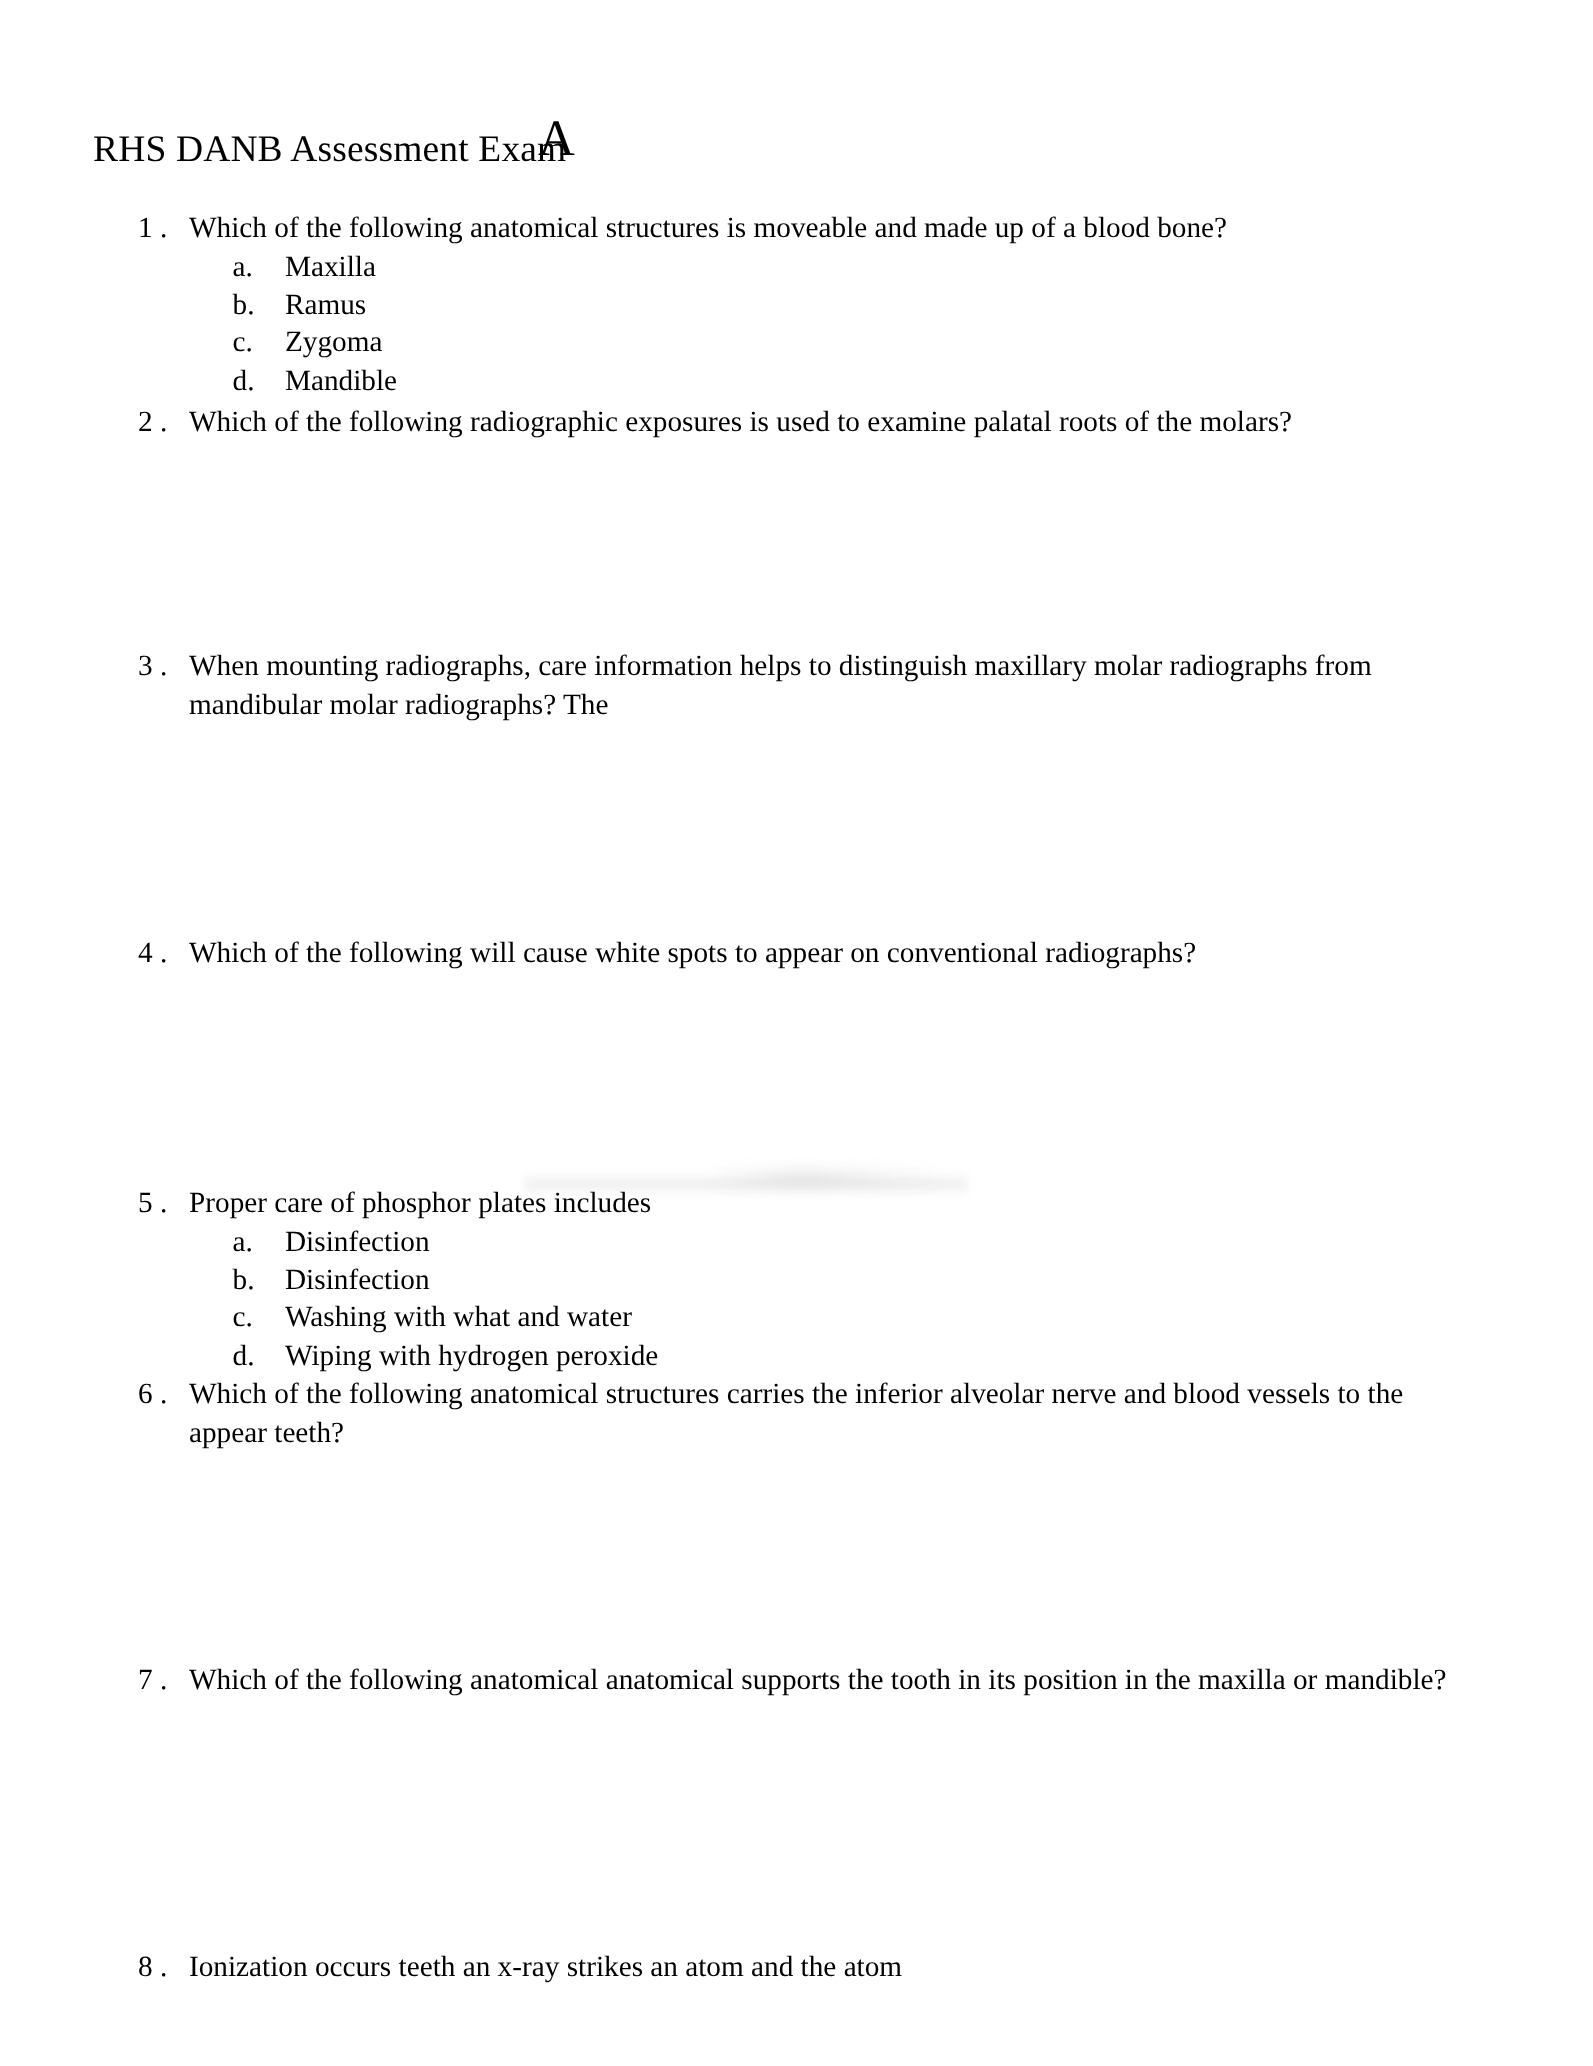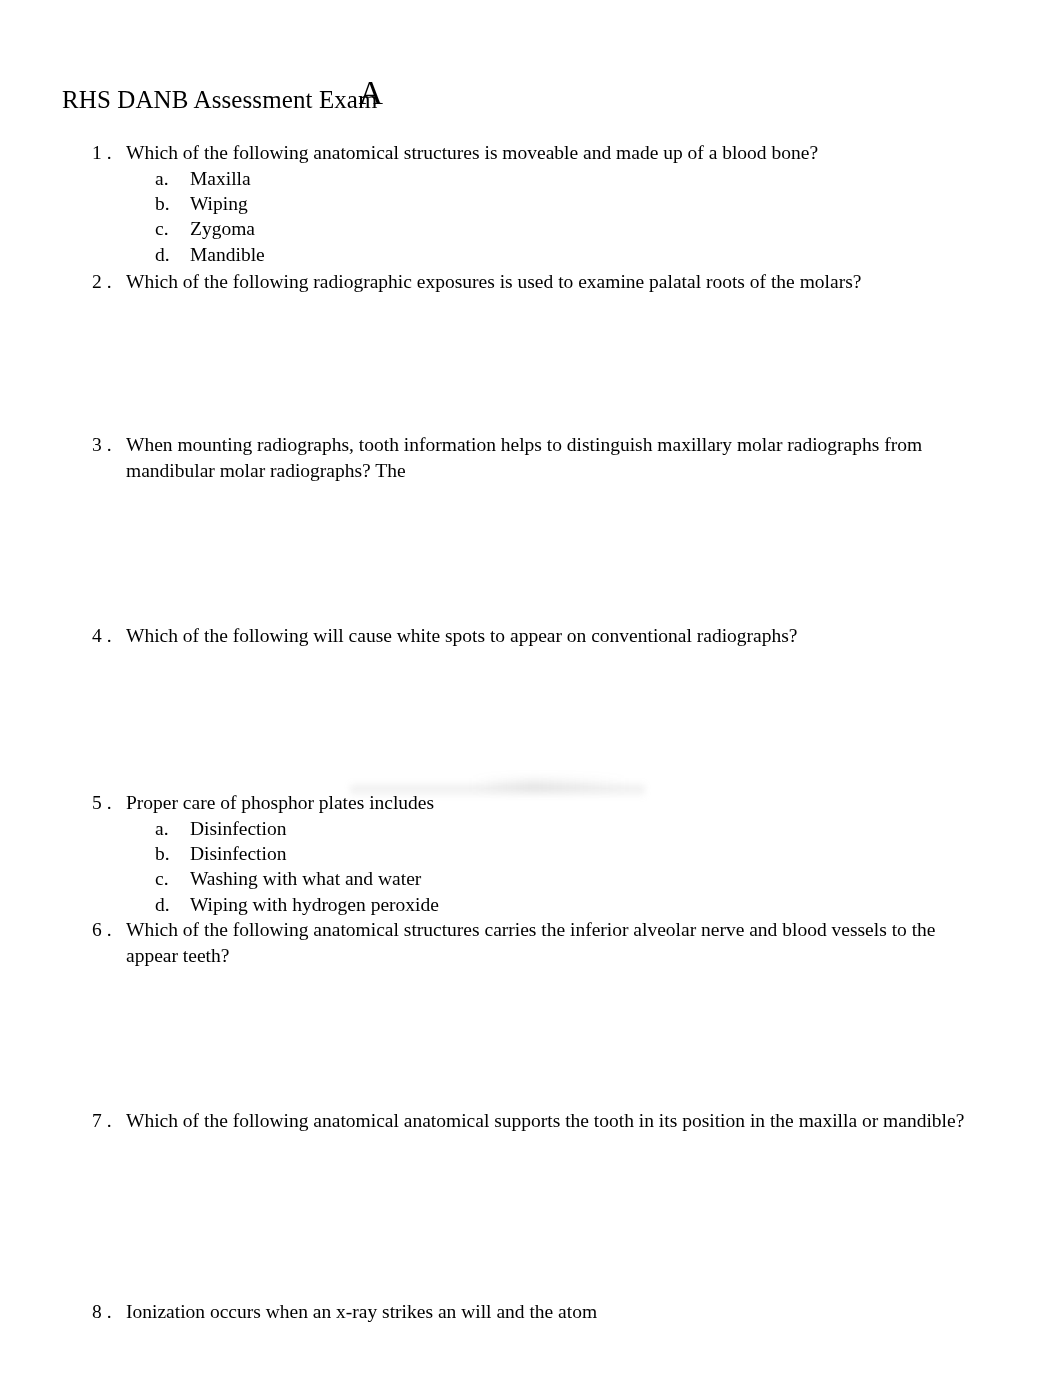--- a/index.html
+++ b/index.html
@@ -145,36 +145,36 @@
   </div>
 
   <div class="questions">
       <div class="q-block" style="top: 128px;">
         <div class="q-line">
           <span class="q-num">1 .</span>
           <span class="q-text">Which of the following anatomical structures is moveable and made up of a blood bone?</span>
         </div>
         <ul class="opts">
           <li class="opt"><span class="opt-letter">a.</span><span>Maxilla</span></li>
-          <li class="opt"><span class="opt-letter">b.</span><span>Wiping</span></li>
+          <li class="opt"><span class="opt-letter">b.</span><span>Ramus</span></li>
           <li class="opt"><span class="opt-letter">c.</span><span>Zygoma</span></li>
           <li class="opt"><span class="opt-letter">d.</span><span>Mandible</span></li>
         </ul>
       </div>
       <div class="q-block" style="top: 257px;">
         <div class="q-line">
           <span class="q-num">2 .</span>
           <span class="q-text">Which of the following radiographic exposures is used to examine palatal roots of the molars?</span>
         </div>
         <div class="opt-gap"></div>
       </div>
       <div class="q-block" style="top: 420px;">
         <div class="q-line">
           <span class="q-num">3 .</span>
-          <span class="q-text">When mounting radiographs, tooth information helps to distinguish maxillary molar radiographs from mandibular molar radiographs? The</span>
+          <span class="q-text">When mounting radiographs, care information helps to distinguish maxillary molar radiographs from mandibular molar radiographs? The</span>
         </div>
         <div class="opt-gap"></div>
       </div>
       <div class="q-block" style="top: 611px;">
         <div class="q-line">
           <span class="q-num">4 .</span>
           <span class="q-text">Which of the following will cause white spots to appear on conventional radiographs?</span>
         </div>
         <div class="opt-gap"></div>
       </div>
@@ -200,21 +200,21 @@
       <div class="q-block" style="top: 1096px;">
         <div class="q-line">
           <span class="q-num">7 .</span>
           <span class="q-text">Which of the following anatomical anatomical supports the tooth in its position in the maxilla or mandible?</span>
         </div>
         <div class="opt-gap"></div>
       </div>
       <div class="q-block" style="top: 1287px;">
         <div class="q-line">
           <span class="q-num">8 .</span>
-          <span class="q-text">Ionization occurs when an x-ray strikes an will and the atom</span>
+          <span class="q-text">Ionization occurs teeth an x-ray strikes an atom and the atom</span>
         </div>
         <div class="opt-gap"></div>
       </div>
     </div>
 
   <div class="smudge"></div>
   <div class="smudge2"></div>
 
 </div>
 

